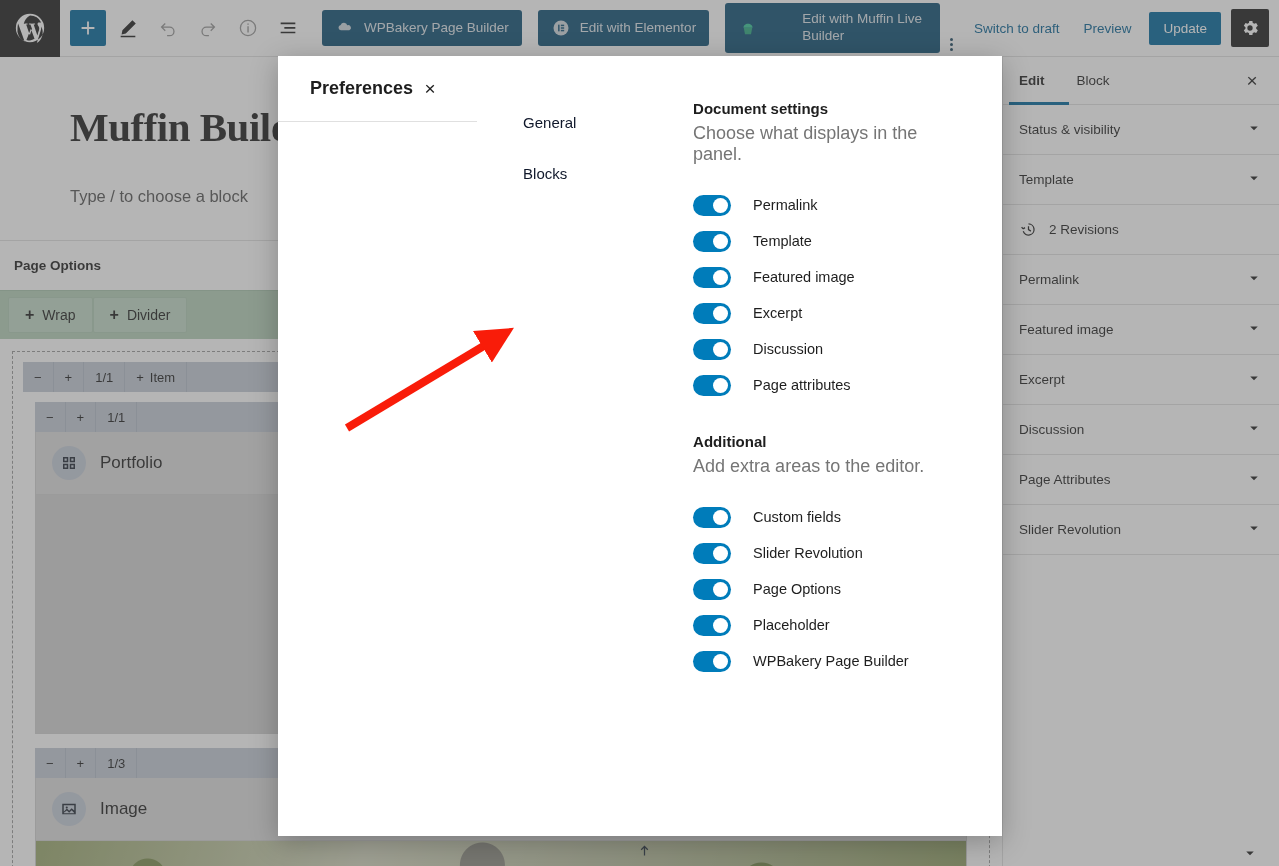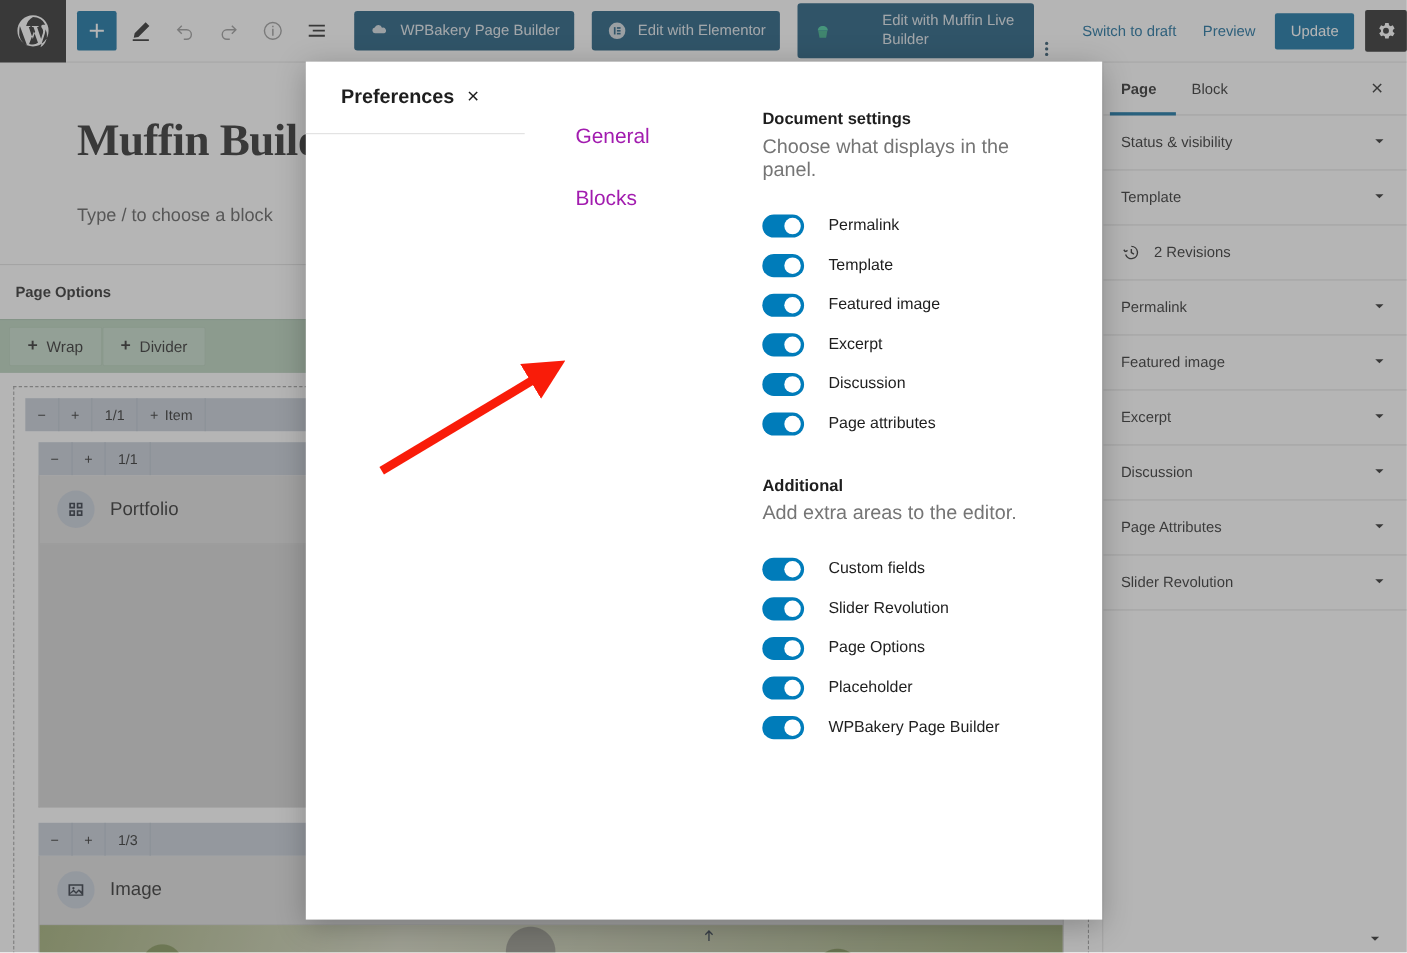--- a/index.html
+++ b/index.html
@@ -40,21 +40,21 @@
     background: #0e4f74; color: #dfe6eb; border-radius: 3px;
     font-size: 13.5px; padding: 8px 13px; cursor: pointer; border: none;
     line-height: 1.25; text-align: left;
   }
   .pill .glyph { display: inline-flex; align-items: center; justify-content: center; width: 20px; height: 20px; flex: 0 0 20px; }
   #btn-wpbakery { margin-left: 16px; }
   #btn-elementor { margin-left: 16px; }
   #btn-muffin { margin-left: 16px; width: 215px; gap: 44px; }
 
   .tb-right {
-    margin-left: auto; display: flex; align-items: center; gap: 0; 
+    margin-left: auto; display: flex; align-items: center; gap: 0; padding-right: 10px;
   }
   .link-btn {
     background: none; border: none; color: #0a6496; font-size: 13.5px;
     padding: 8px 12px; cursor: pointer; white-space: nowrap;
   }
   .update-btn {
     background: #00669b; color: #fff; border: none; border-radius: 2px;
     font-size: 13.5px; padding: 9px 14px; cursor: pointer; margin-left: 6px;
   }
   .gear-btn {
@@ -188,21 +188,21 @@
   .modal-close {
     margin-left: auto; width: 34px; height: 34px; background: none; border: none;
     display: flex; align-items: center; justify-content: center; cursor: pointer;
     font-size: 19px; color: #1e1e1e;
   }
   .modal-body { flex: 1; display: flex; padding: 44px 0 0 0; }
 
   .pref-nav { width: 182px; flex: 0 0 182px; padding-left: 32px; }
   .pref-nav-item {
     display: block; width: 158px; text-align: left;
-    font-size: 19px; color: #a21caf; background: none; border: none;
+    font-size: 15px; color: #0f172a; background: none; border: none;
     padding: 14px 14px; margin-bottom: 6px; cursor: pointer; border-radius: 2px;
   }
   .pref-nav-item.active { background: #f0f0f0; }
 
   .pref-panel { flex: 1; padding-left: 34px; padding-right: 40px; }
   .pref-section-title { font-size: 15px; font-weight: bold; color: #1e1e1e; }
   .pref-section-desc { font-size: 18px; color: #757575; margin-top: 6px; }
   .pref-list { margin-top: 22px; }
   .pref-item { display: flex; align-items: center; height: 36px; margin-bottom: 0; }
   .pref-item + .pref-item { margin-top: 0; }
@@ -402,21 +402,21 @@
 
       <div class="scroll-up">
         <svg viewBox="0 0 24 24">
             <path d="M12 4l6 6-1.4 1.4L13 7.8V20h-2V7.8l-3.6 3.6L6 10z"></path>
           </svg>
       </div>
     </div>
 
     <div class="sidebar">
       <div class="sb-tabs">
-        <button class="sb-tab active">Page</button>
+        <button class="sb-tab active">Edit</button>
         <button class="sb-tab">Block</button>
         <button class="sb-close">×</button>
       </div>
 
       <div class="sb-row">
         <span>Status &amp; visibility</span>
         <span class="chev"><svg viewBox="0 0 24 24">
               <path d="M7 10l5 5 5-5z"></path>
             </svg></span>
       </div>

